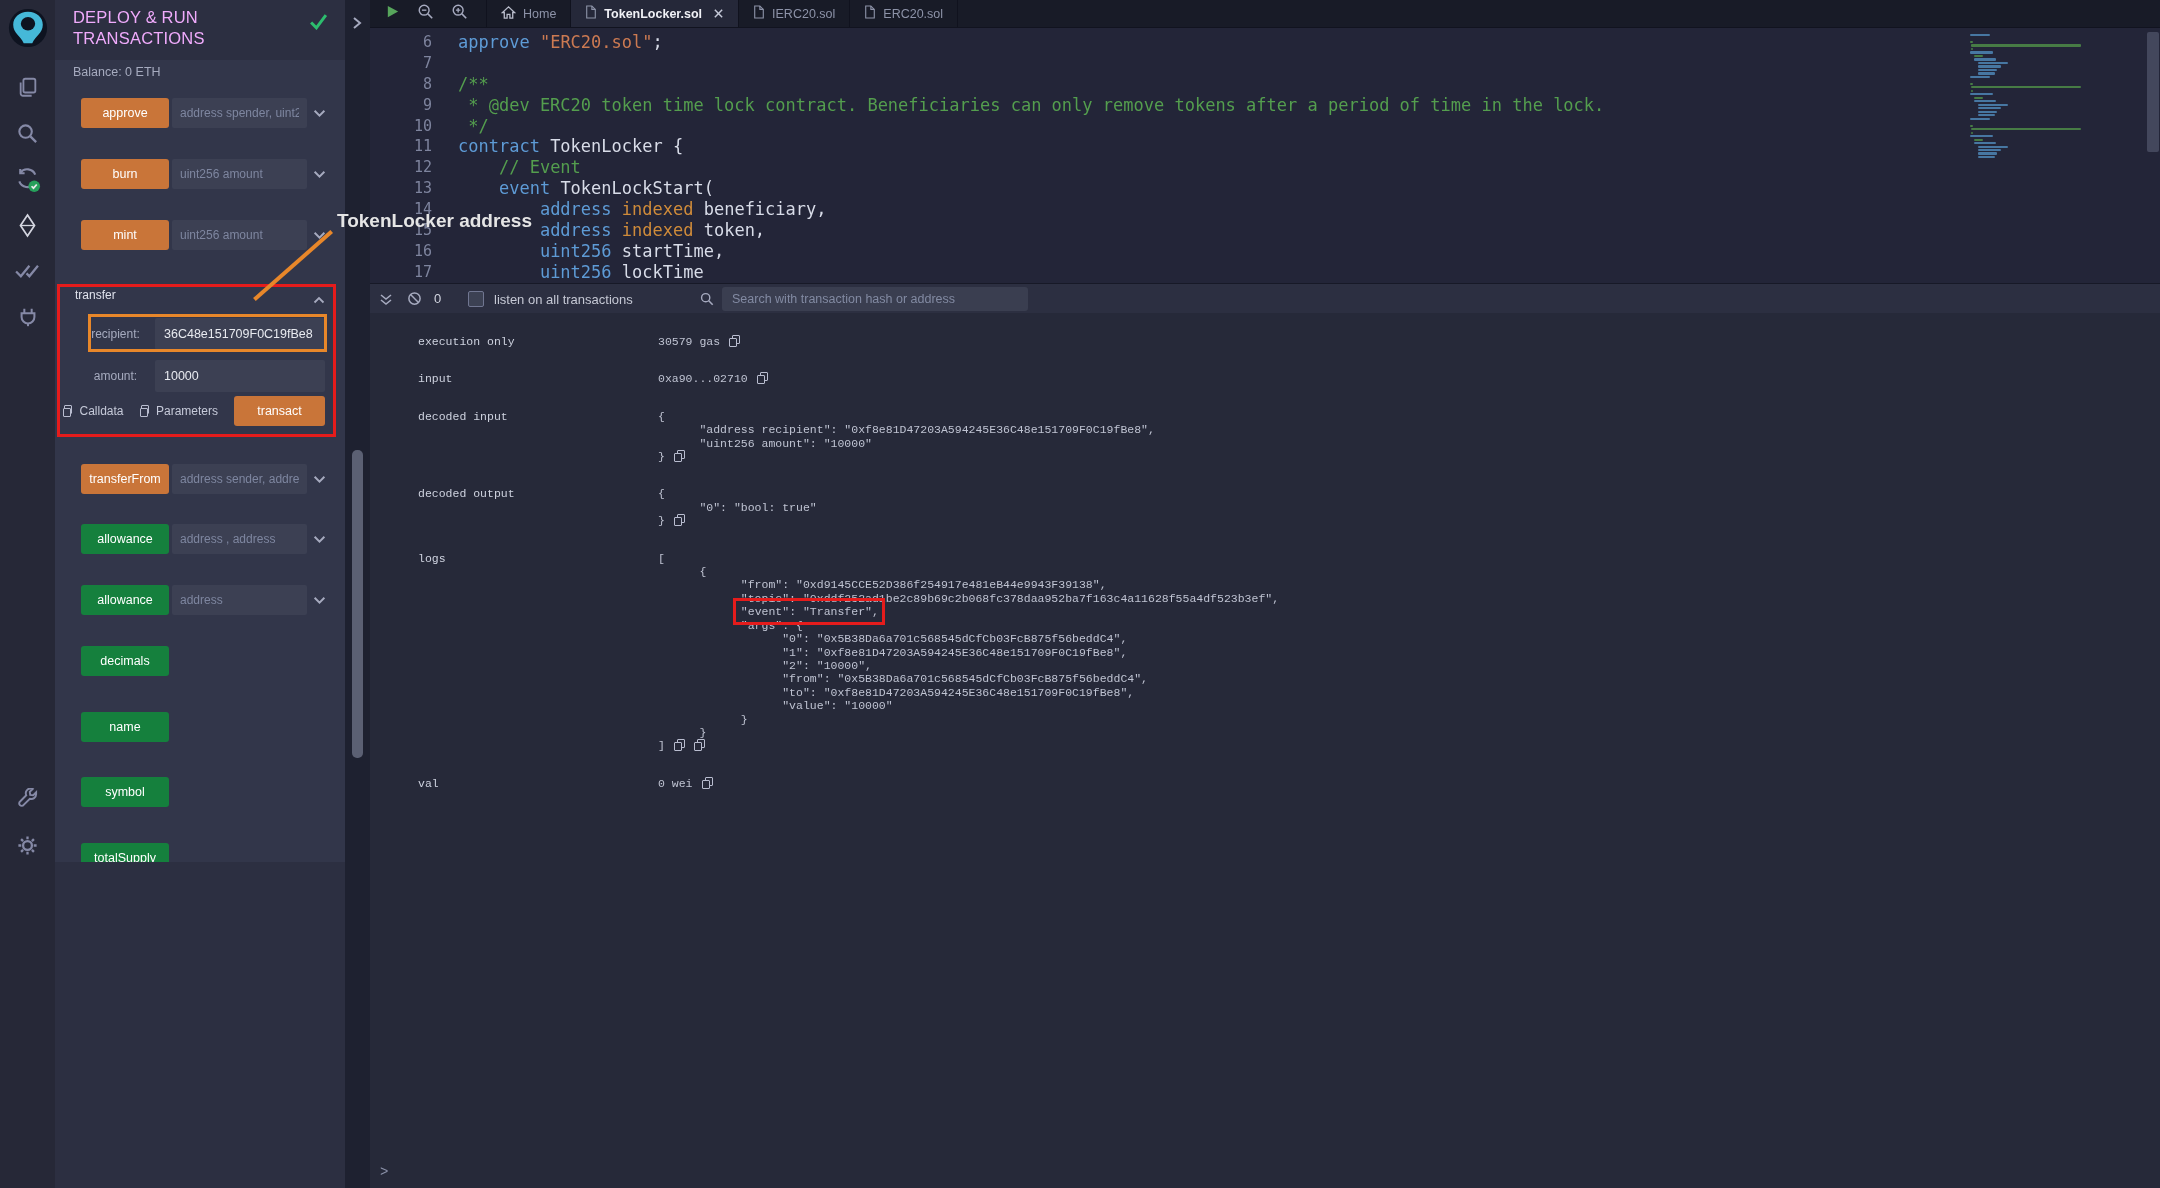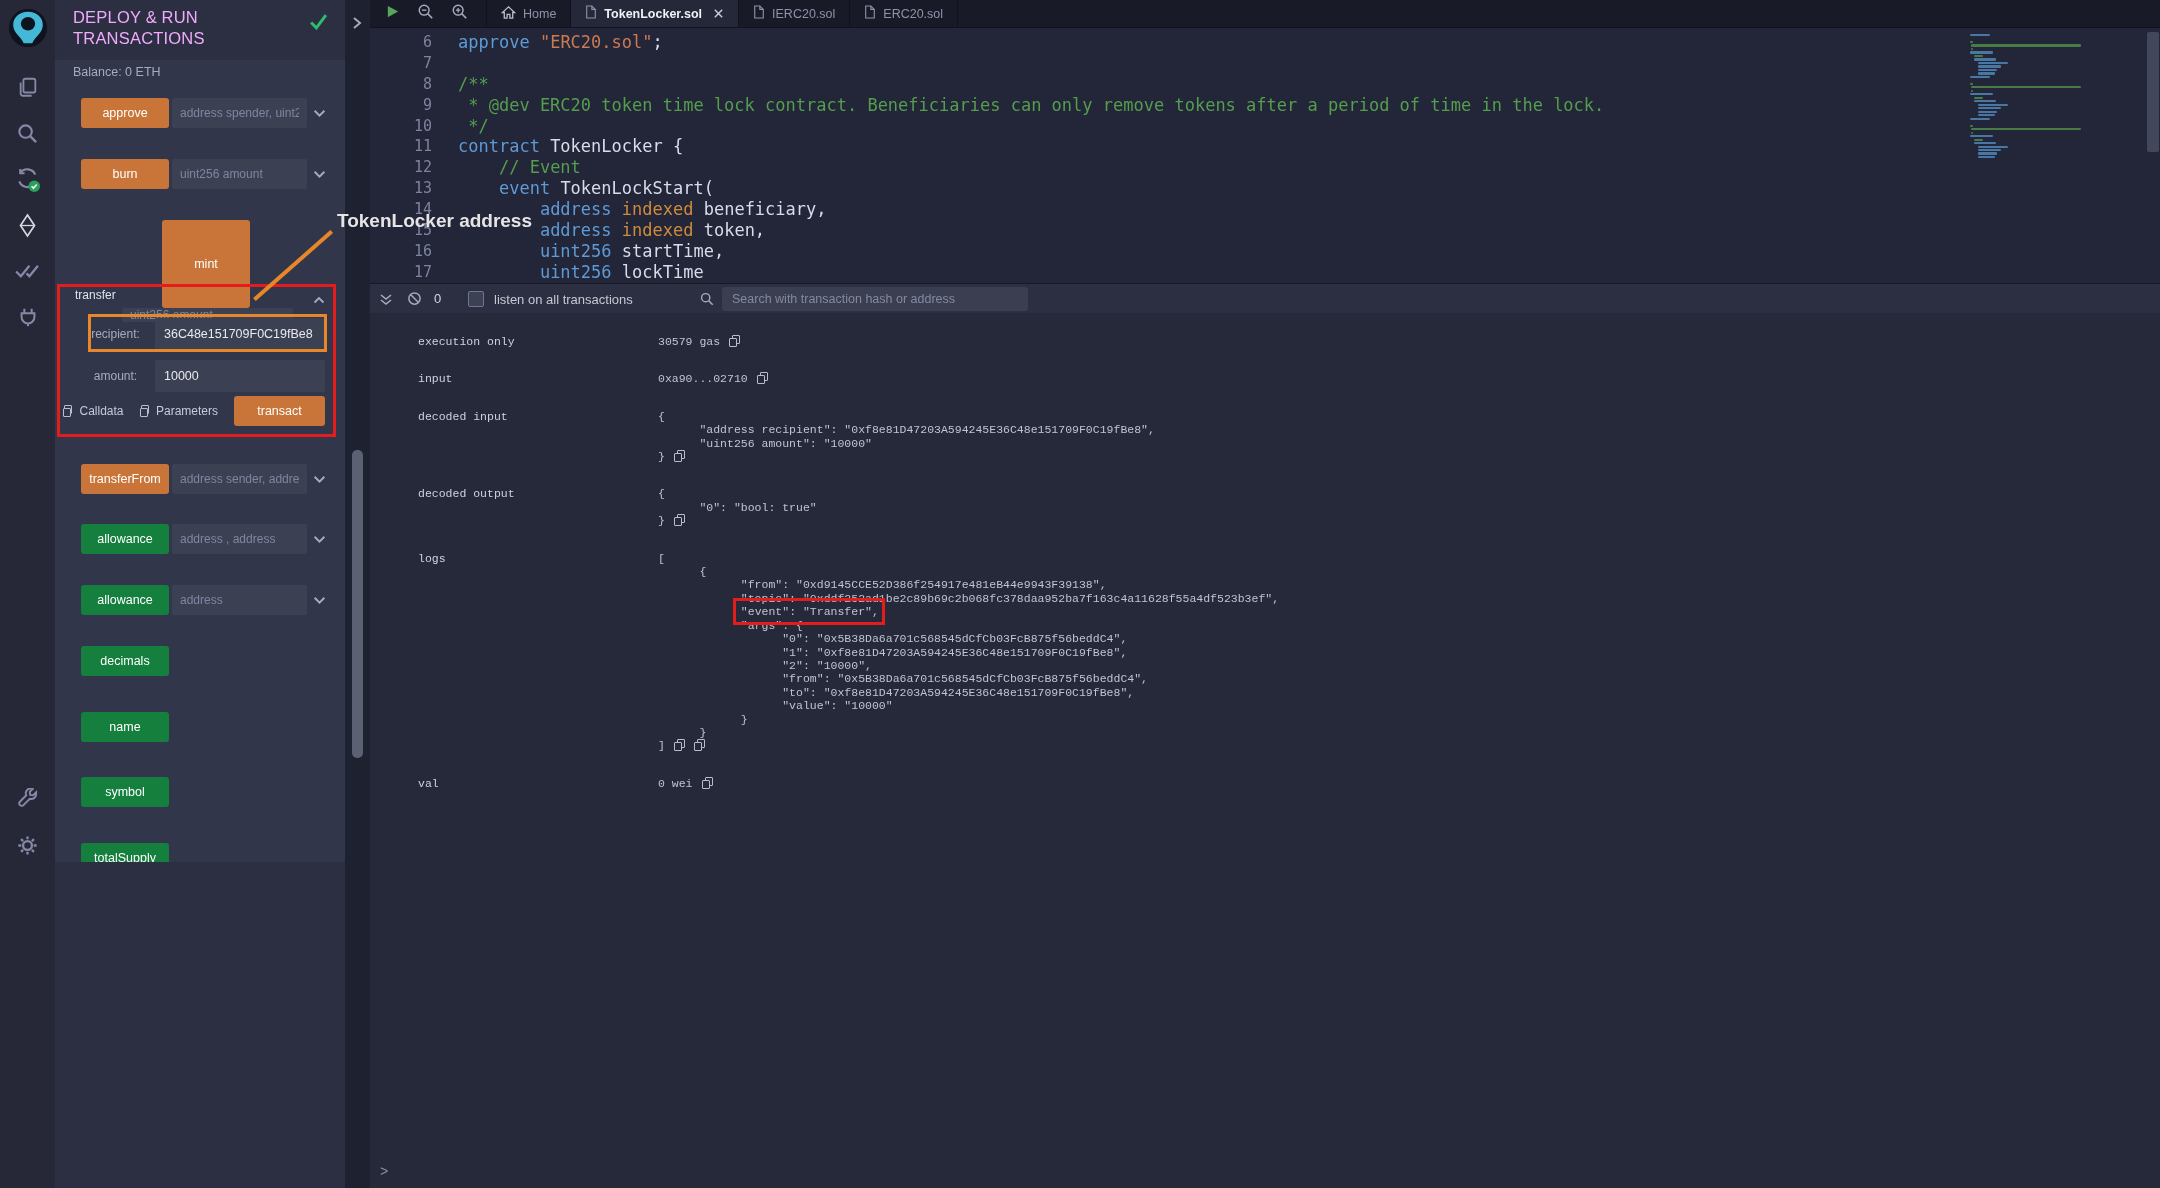--- a/index.html
+++ b/index.html
@@ -189,21 +189,21 @@
           </div>
           <div class="fn-row" style="top: 99px;">
             <button class="btn orange">burn</button>
             <input class="fn-input" placeholder="uint256 amount" style="">
             <span class="fn-chev">
               <svg viewBox="0 0 12 8" width="13" height="9">
                 <path d="M1.5 1.5L6 6l4.5-4.5" fill="none" stroke="#a6aabf" stroke-width="1.8"></path>
               </svg>
             </span>
           </div>
-          <div class="fn-row" style="top: 160px; flex-direction: column;">
+          <div class="fn-row" style="top: 160px;">
             <button class="btn orange">mint</button>
             <input class="fn-input" placeholder="uint256 amount" style="">
             <span class="fn-chev">
               <svg viewBox="0 0 12 8" width="13" height="9">
                 <path d="M1.5 1.5L6 6l4.5-4.5" fill="none" stroke="#a6aabf" stroke-width="1.8"></path>
               </svg>
             </span>
           </div>
         </div>
       <div class="tr-label">transfer</div>

